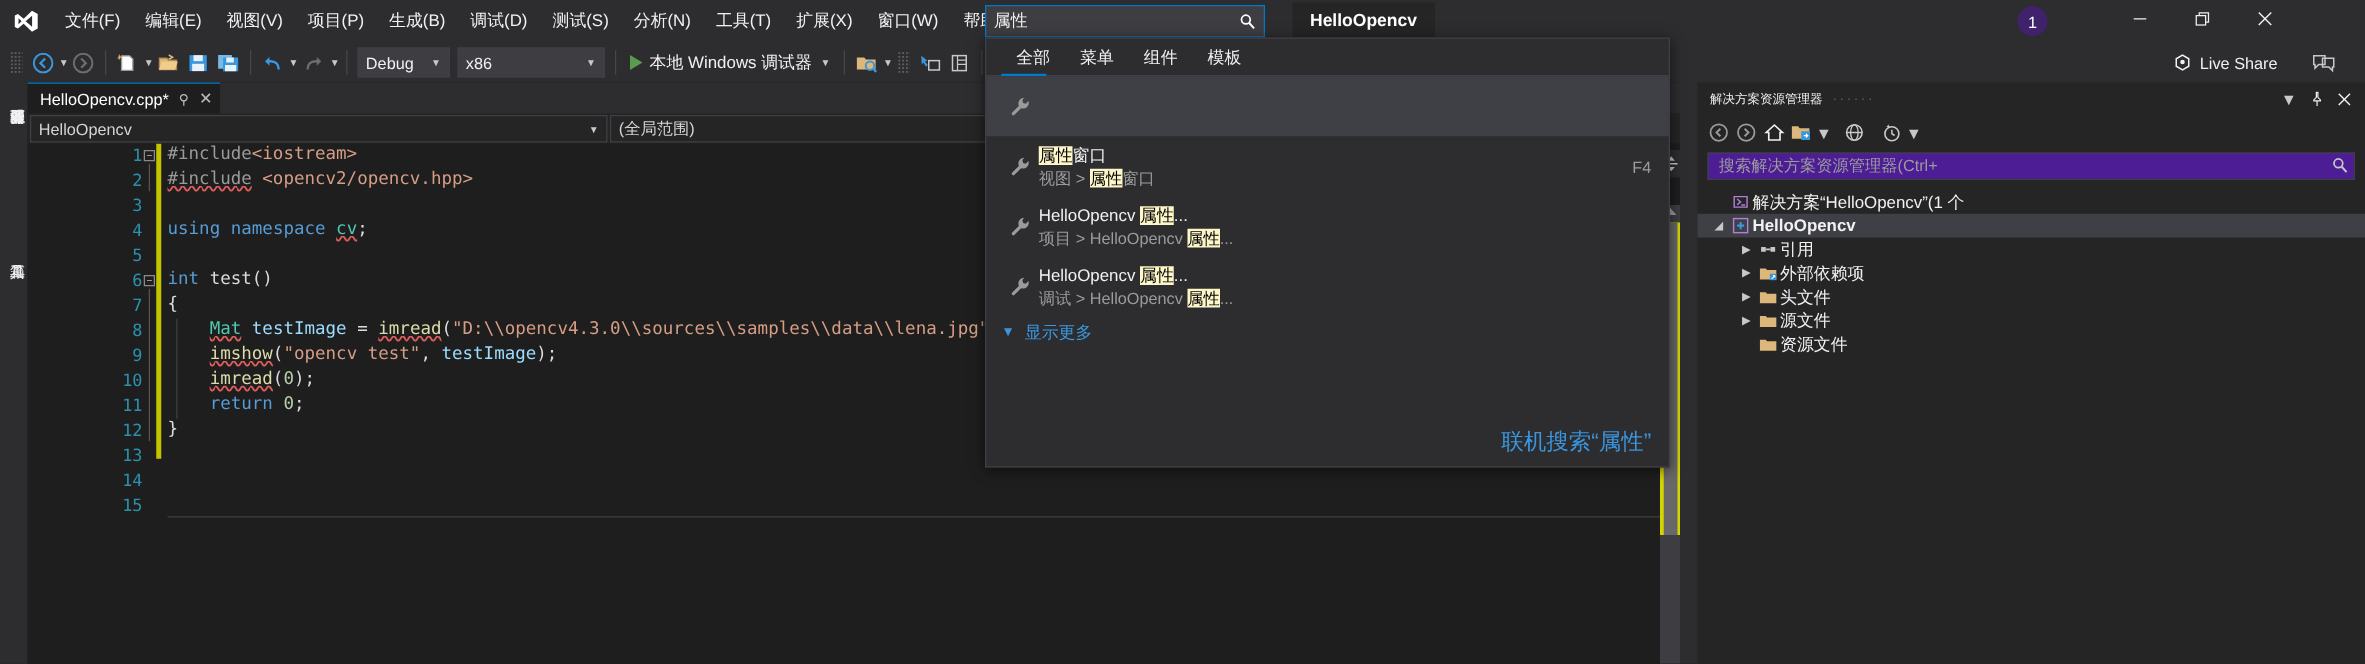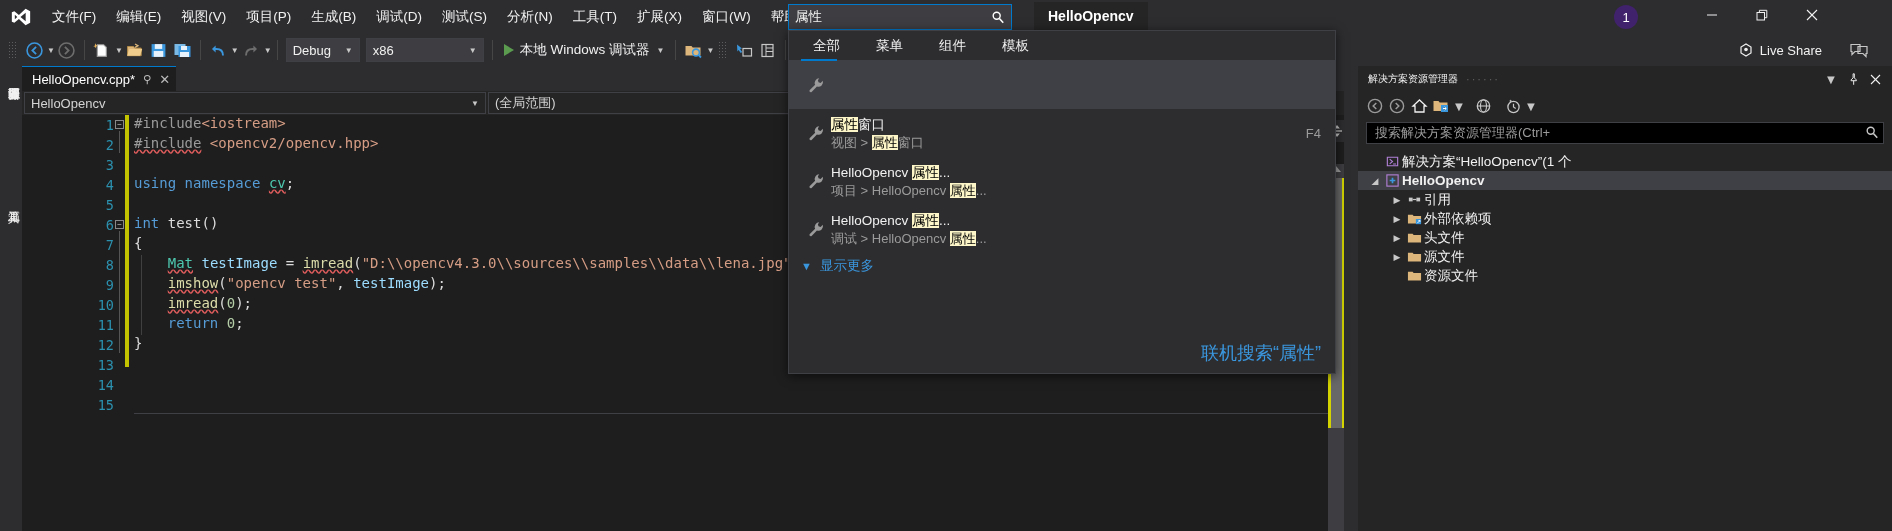--- a/index.html
+++ b/index.html
@@ -126,21 +126,21 @@
 
   
   .splitter { position:absolute; left:1344px; top:120px; width:14px; height:22px; background:#2d2d30;
      display:flex; align-items:center; justify-content:center; }
 
   
   .ql {
     position:absolute; left:788px; top:30px; width:548px; height:344px;
     background:#2d2d30; border:1px solid #3f3f46; box-shadow:0 2px 10px rgba(0,0,0,.6);
   }
-  .ql-tabs { height:30px; display:flex; align-items:center; padding-left:12px; border-bottom:1px solid #3f3f46;gap:12px; }
+  .ql-tabs { height:30px; display:flex; align-items:center; padding-left:12px; border-bottom:1px solid #3f3f46; }
   .ql-tab { font-size:13.5px; color:#f1f1f1; padding:0 12px; height:30px; line-height:30px; }
   .ql-tab.active { font-weight:normal; }
   .tab-underline { position:absolute; top:28px; height:2px; background:#007acc; }
 
   .ql-item { position:relative; height:48px; display:flex; align-items:center; padding-left:12px; }
   .ql-item.sel { background:#3f3f46; }
   .ql-ic { width:30px; display:flex; align-items:center; justify-content:center; }
   .ql-txt { flex:1; }
   .ql-title { font-size:13.5px; color:#f1f1f1; line-height:17px; }
   .ql-sub { font-size:13px; color:#9b9b9b; line-height:17px; margin-top:1px; }
@@ -151,21 +151,21 @@
   .ql-online { position:absolute; right:14px; bottom:8px; color:#3a96dd; font-size:18px; }
 
   
   .se { position:absolute; left:1358px; top:66px; width:534px; height:465px; background:#252526; }
   .se-head { height:26px; display:flex; align-items:center; padding:0 6px 0 10px; }
   .se-title { font-size:10px; color:#f1f1f1; }
   .se-dots { flex:1; opacity:.5; font-size:11px; color:#9b9b9b; padding-left:8px; letter-spacing:2px; }
   .se-ic { width:22px; height:22px; display:flex; align-items:center; justify-content:center; color:#c8c8c8; }
   .se-tools { height:28px; display:flex; align-items:center; padding-left:6px; border-bottom:0; }
   .se-search {
-    height:22px; margin:2px 8px 4px 8px; background:#000000; border:1px solid #3f3f46;
+    height:22px; margin:2px 8px 4px 8px; background:#4c1d95; border:1px solid #3f3f46;
     display:flex; align-items:center; padding:0 4px 0 8px; color:#9b9b9b; font-size:13px;
   }
   .se-search .sv { flex:1; }
   .se-tree { padding-top:4px; font-size:13.5px; }
   .se-row { height:19px; display:flex; align-items:center; white-space:nowrap; }
   .se-row.sel { background:#3f3f46; }
   .se-exp { width:14px; text-align:center; color:#c8c8c8; font-size:9px; }
   .se-ricon { width:20px; display:flex; align-items:center; justify-content:center; }
   .se-label { color:#f1f1f1; }
   .se-label.b { font-weight:bold; }

